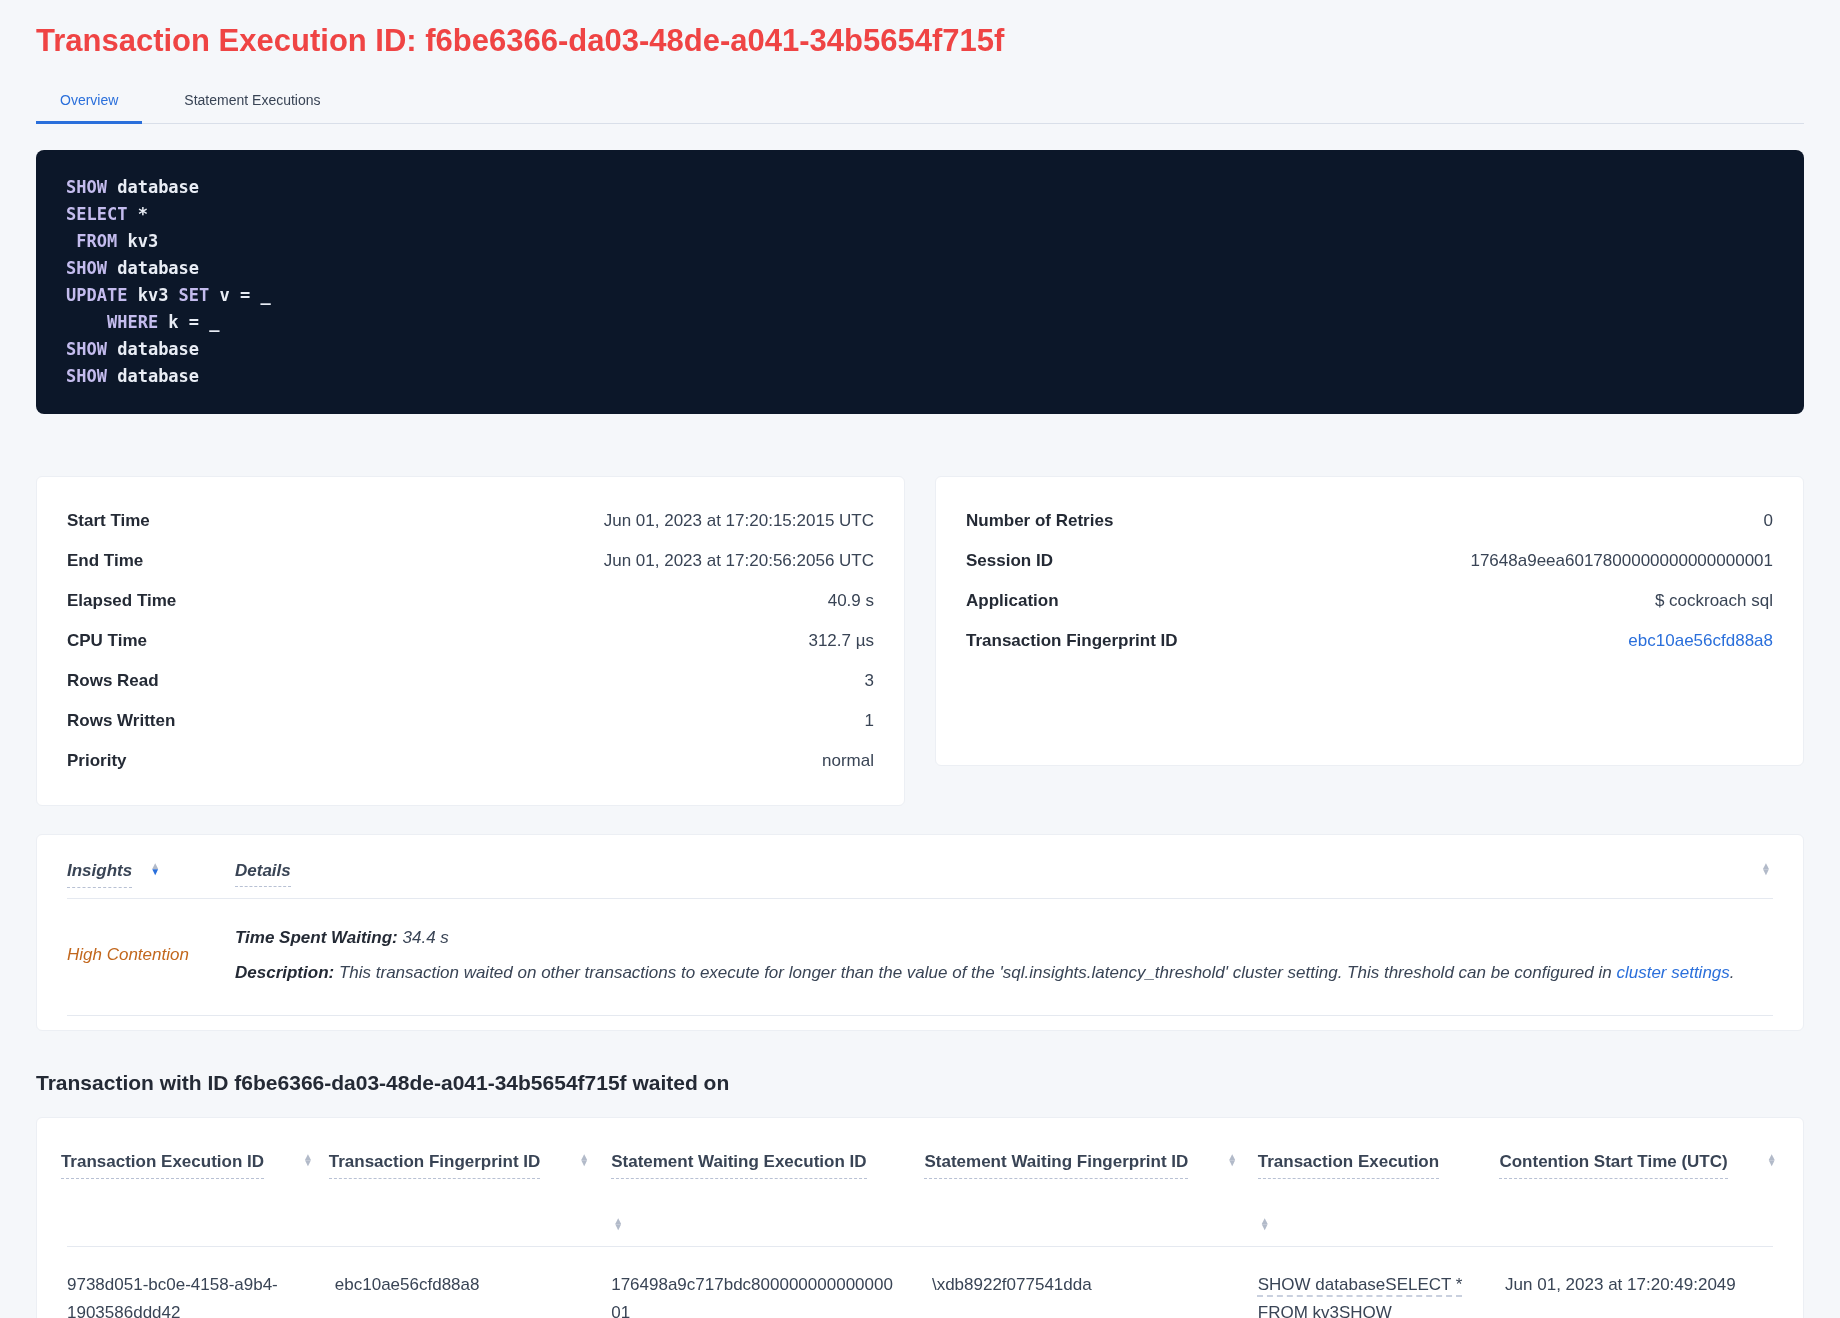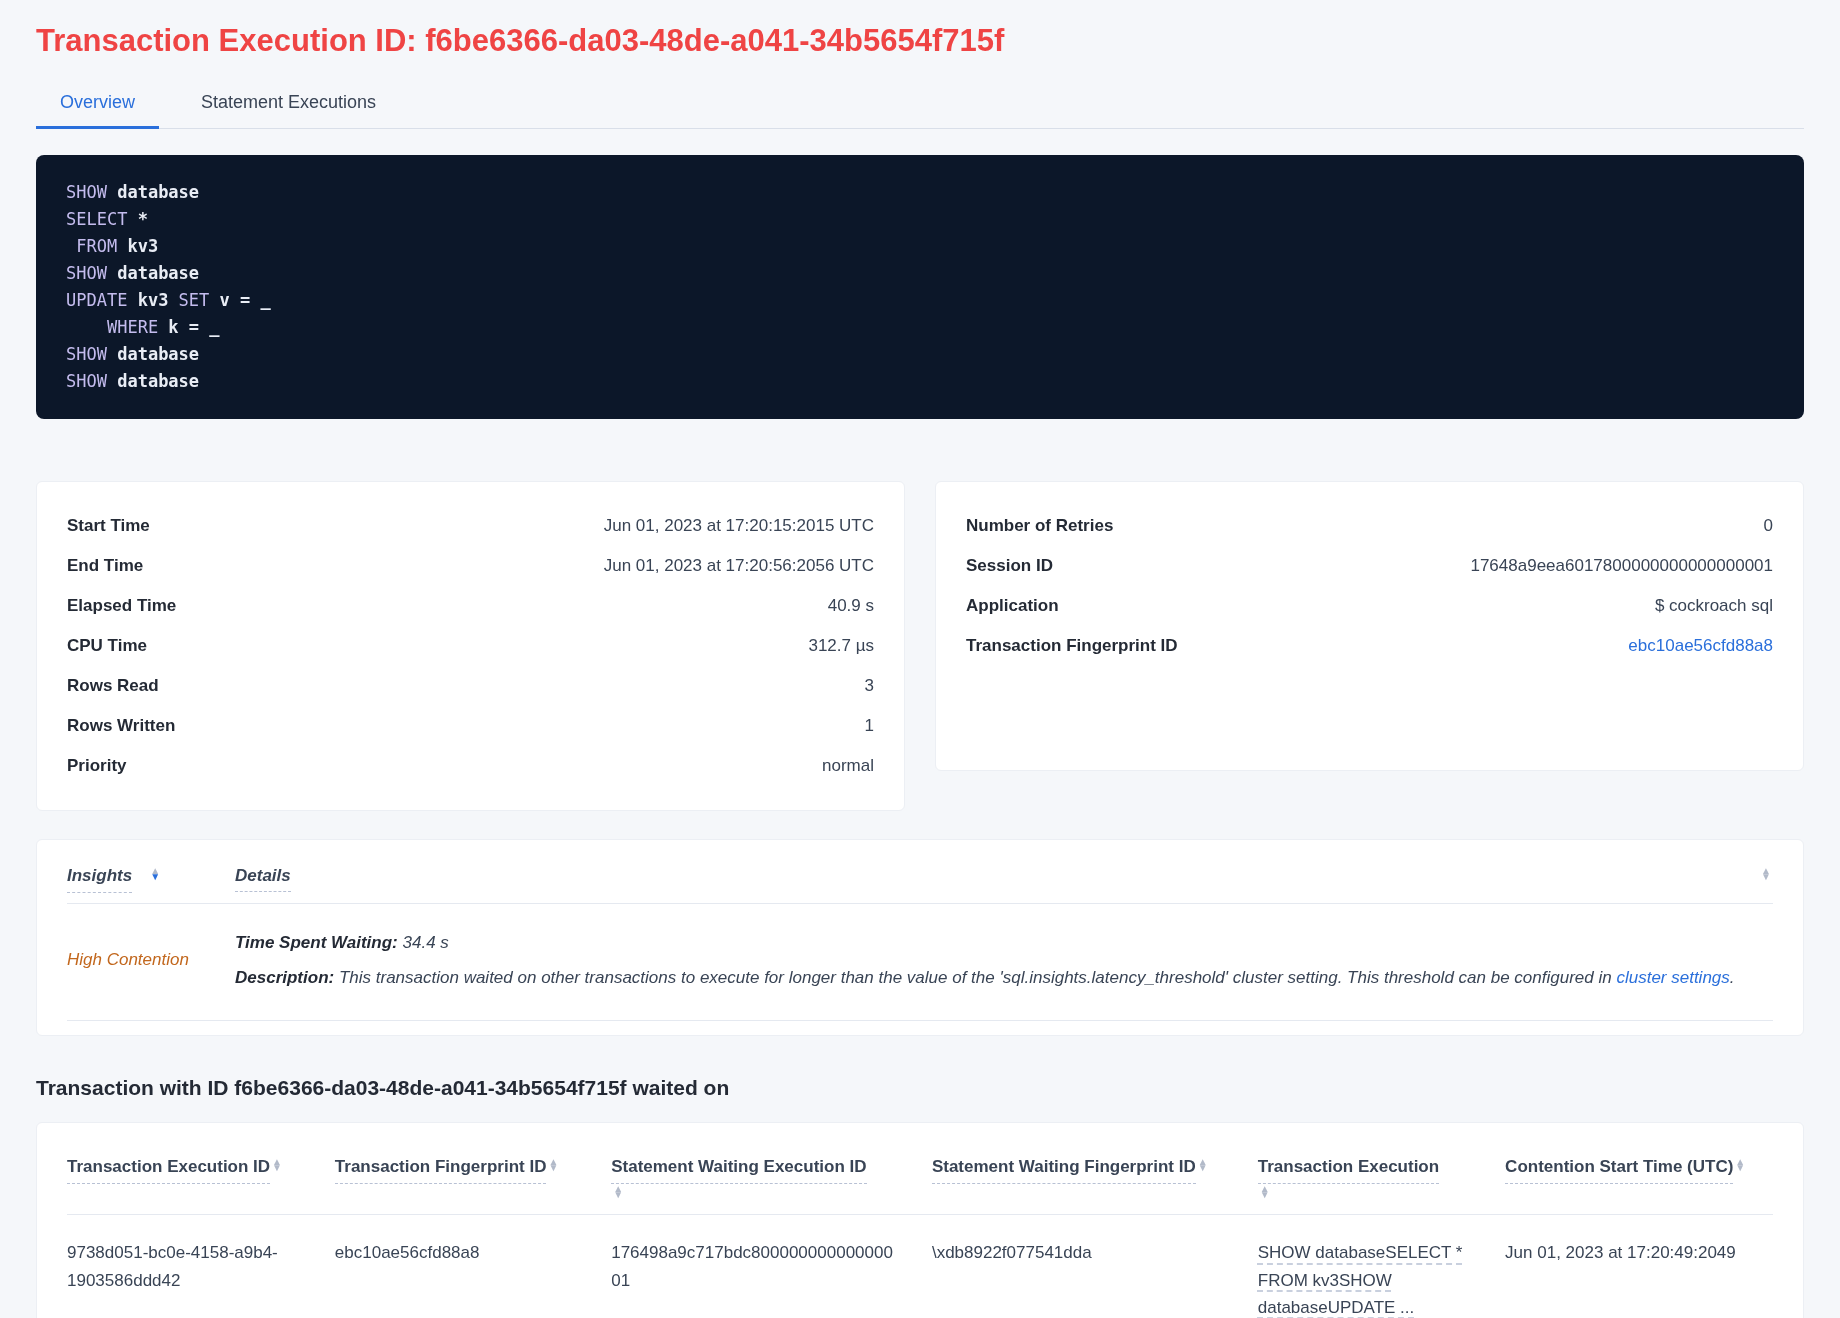--- a/index.html
+++ b/index.html
@@ -16,36 +16,36 @@
   h1.page-title {
     margin:0 0 24px 0;
     font-size:31px; line-height:30px;
     font-weight:bold; color:#ef4444;
   }
 
   
   .tabs { display:flex; border-bottom:1px solid #d9dfe9; }
   .tab {
     padding:12px 24px 13px 24px;
-    font-size:18px; color:#394455; cursor:pointer;
+    font-size:14px; color:#394455; cursor:pointer;
     margin-bottom:-1px; margin-right:18px;
   }
   .tab.active { color:#2a6fdb; border-bottom:3px solid #2a6fdb; }
 
   
   .code-card {
     margin-top:26px;
     background:#0c1729;
     border-radius:8px;
     padding:24px 30px;
     font-family:"DejaVu Sans Mono","Liberation Mono",monospace;
     font-size:17px; line-height:27px;
   }
   .code-line { white-space:pre; }
-  .code-line .kw { color:#c4bcee; font-weight:normal;text-align:right; }
+  .code-line .kw { color:#c4bcee; font-weight:bold;text-align:right; }
   .code-line .id { color:#e9edf5; font-weight:bold; }
 
   
   .card {
     background:#ffffff;
     border:1px solid #eceff4;
     border-radius:6px;
   }
   .cards-row { margin-top:62px; display:flex; gap:30px; align-items:flex-start; }
   .summary-card { flex:1 1 0; padding:24px 30px; }
@@ -76,21 +76,21 @@
   .ins-name { width:168px; color:#c2671d; }
   .ins-details { flex:1; line-height:1.5; }
   .ins-line1 { margin-bottom:9px; }
   .ins-details b { color:#242a35; }
   a.inline-link { color:#2a6fdb; text-decoration:none; cursor:pointer; }
 
   
   h2.waited-heading { margin:40px 0 22px 0; font-size:21px; font-weight:bold; color:#242a35; }
   .waited-card { padding:34px 30px 0 30px; }
   .wt-header { display:flex; padding-bottom:14px; border-bottom:1px solid #e5e9f0; }
-  .wt-th { display:flex; justify-content:flex-start; align-items:flex-start; padding-right:26px; }
+  .wt-th { display:flex; justify-content:center; align-items:flex-start; padding-right:26px;gap:37px; }
   .wt-th:last-child { padding-right:0; }
   .wt-row { display:flex; padding:24px 0 30px 0; border-bottom:1px solid #e5e9f0; }
   .wt-td { padding-right:34px; line-height:1.6; word-wrap:break-word; }
   .c1 { width:15.7%; } .c2 { width:16.2%; } .c3 { width:18.8%;flex-direction:column; }
   .c4 { width:19.1%; } .c5 { width:14.5%;flex-direction:column; } .c6 { width:15.7%; }
   .dashed-link {
     text-decoration:underline dashed #b8c1d4;
     text-underline-offset:5px;
     color:#394455; cursor:pointer;
   }

